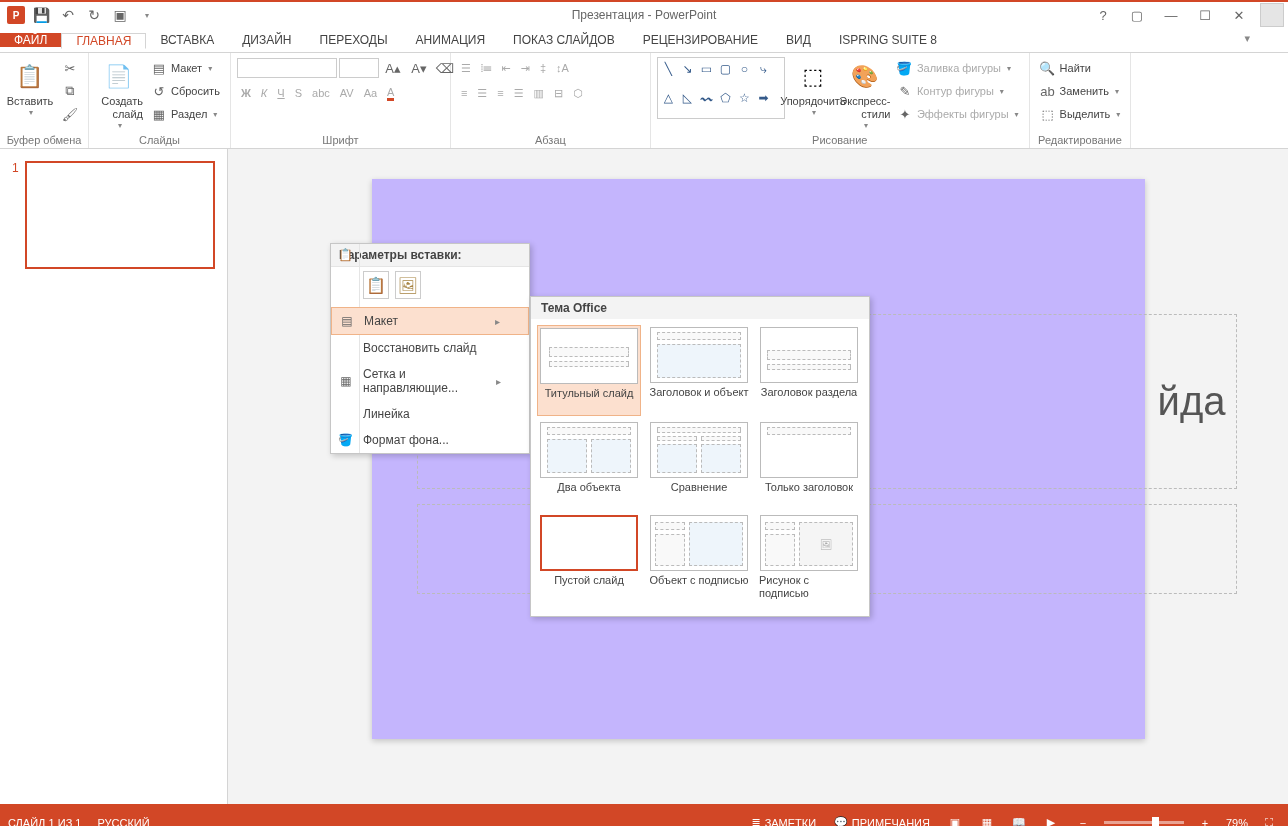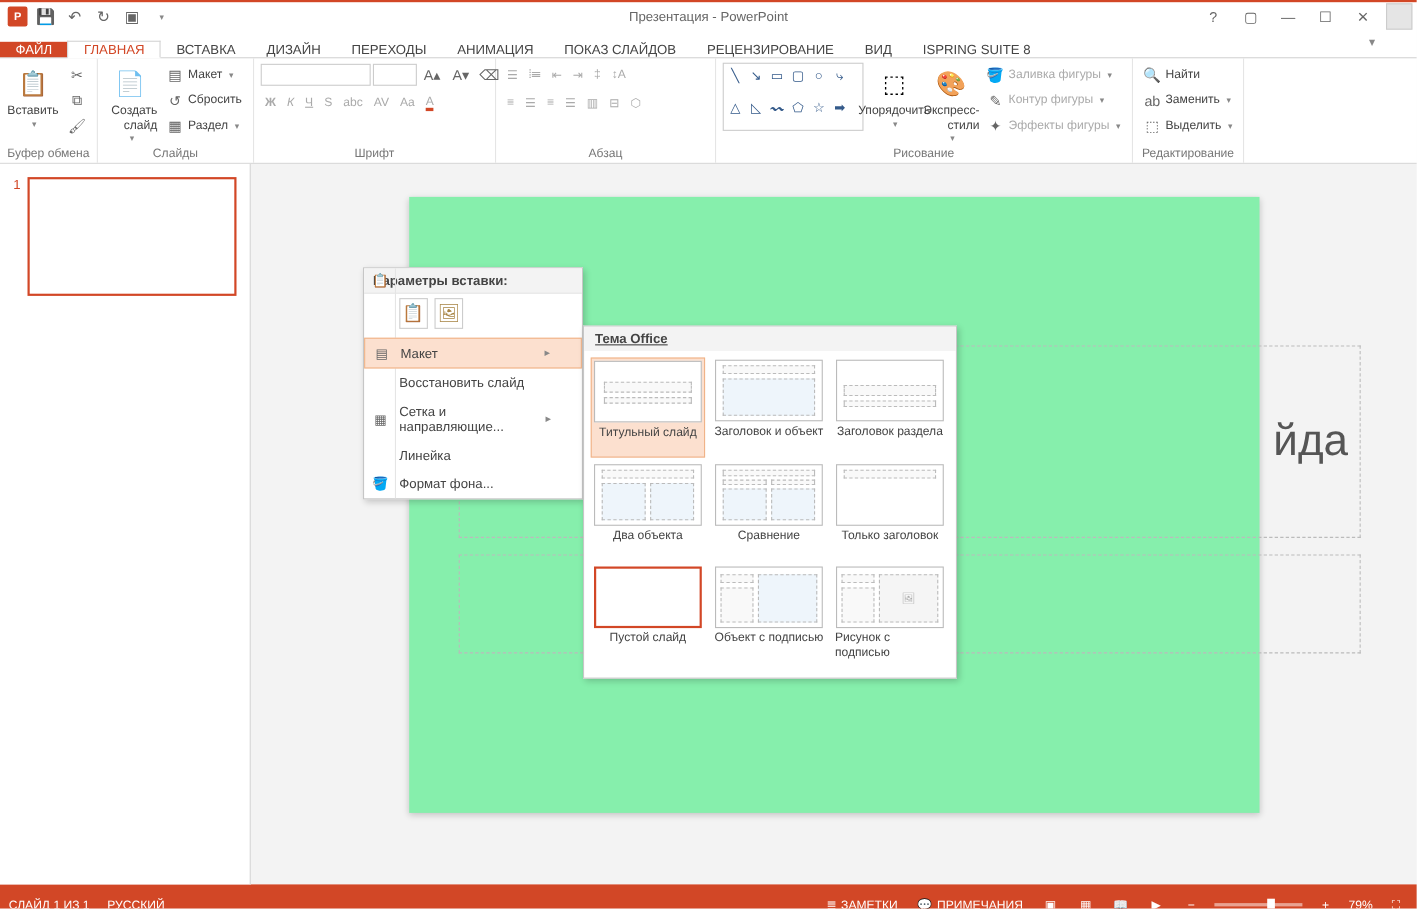--- a/index.html
+++ b/index.html
@@ -9,21 +9,21 @@
 .titlebar { height: 28px; background: #fff; border-top: 2px solid #d24726; display: flex; align-items: center; position: relative; }
 .qat { display: flex; align-items: center; gap: 2px; padding-left: 4px; }
 .qat-item { width: 24px; height: 22px; display: flex; align-items: center; justify-content: center; cursor: pointer; color: #666; font-size: 14px; }
 .app-icon { width: 18px; height: 18px; background: #d24726; color: #fff; font-size: 10px; font-weight: bold; display: flex; align-items: center; justify-content: center; border-radius: 2px; }
 .title { position: absolute; left: 50%; transform: translateX(-50%); font-size: 12px; color: #666; }
 .win-controls { position: absolute; right: 0; display: flex; align-items: center; gap: 8px; padding-right: 4px; }
 .win-btn { width: 26px; height: 20px; display: flex; align-items: center; justify-content: center; color: #666; cursor: pointer; font-size: 13px; }
 .user-avatar { width: 24px; height: 24px; background: #e5e5e5; border: 1px solid #ccc; }
 
 
-.tabbar { height: 25px; background: #fff; display: flex; align-items: flex-end; border-bottom: 1px solid #d4d4d4; position: relative; }
+.tabbar { height: 25px; background: #fff; display: flex; align-items: center; border-bottom: 1px solid #d4d4d4; position: relative; }
 .tab { padding: 0 14px; display: flex; align-items: center; font-size: 12px; color: #444; cursor: pointer; text-transform: uppercase; }
 .tab.file { background: #d24726; color: #fff; }
 .tab.active { background: #fff; border: 1px solid #d4d4d4; border-bottom: 1px solid #fff; color: #d24726; margin-bottom: -1px; }
 .tab-collapse { position: absolute; right: 38px; top: 4px; color: #888; font-size: 11px; cursor: pointer; }
 
 
 .ribbon { height: 96px; background: #fff; border-bottom: 1px solid #d4d4d4; display: flex; }
 .ribbon-group { border-right: 1px solid #e5e5e5; padding: 4px 6px 0; display: flex; flex-direction: column; justify-content: space-between; }
 .ribbon-group-content { display: flex; gap: 4px; flex: 1; }
 .ribbon-group-label { text-align: center; font-size: 11px; color: #777; padding-bottom: 2px; }
@@ -43,39 +43,39 @@
 .shapes-gallery { width: 128px; height: 62px; border: 1px solid #ccc; background: #fff; display: flex; flex-wrap: wrap; padding: 2px; gap: 2px; }
 .shape-item { width: 17px; height: 17px; display: flex; align-items: center; justify-content: center; font-size: 12px; color: #345a8a; cursor: pointer; }
 
 
 .workarea { display: flex; height: calc(100% - 28px - 25px - 96px - 22px); background: #f3f3f3; }
 .thumbnails { width: 228px; background: #fff; border-right: 1px solid #d4d4d4; padding: 12px; overflow-y: auto; }
 .thumb-wrap { display: flex; gap: 6px; }
 .thumb-num { font-size: 12px; color: #d24726; }
 .thumb { width: 190px; height: 108px; background: #fff; border: 2px solid #d24726; }
 .slide-area { flex: 1; position: relative; display: flex; align-items: flex-start; justify-content: center; padding-top: 30px; }
-.slide { width: 773px; height: 560px; background: #86efac; box-shadow: 0 2px 6px rgba(0,0,0,0.2); position: relative; }
+.slide { width: 773px; height: 560px; background: #c4b5fd; box-shadow: 0 2px 6px rgba(0,0,0,0.2); position: relative; }
 .slide-placeholder { position: absolute; border: 1px dashed #bbb; display: flex; align-items: center; justify-content: center; }
 .slide-title-ph { left: 45px; top: 135px; width: 820px; height: 175px; font-size: 40px; color: #555; }
 .slide-sub-ph { left: 45px; top: 325px; width: 820px; height: 90px; }
 
 
 .ctx-menu { position: absolute; background: #fff; border: 1px solid #c6c6c6; box-shadow: 2px 2px 6px rgba(0,0,0,0.2); font-size: 12px; z-index: 100; }
 .ctx-header { background: #f3f3f3; padding: 4px 8px; color: #444; font-weight: bold; border-bottom: 1px solid #e5e5e5; display: flex; align-items: center; gap: 6px; }
 .ctx-item { padding: 6px 28px 6px 32px; color: #444; cursor: pointer; position: relative; display: flex; align-items: center; justify-content: space-between; }
 .ctx-item.highlight { background: #fce0cf; border: 1px solid #f0b388; }
 .ctx-icon-slot { position: absolute; left: 6px; width: 18px; display: flex; justify-content: center; color: #666; }
 .ctx-submenu-arrow { color: #888; font-size: 10px; }
 .ctx-paste-opts { padding: 4px 8px 8px 32px; display: flex; gap: 6px; }
 .paste-opt { width: 26px; height: 28px; border: 1px solid #ccc; display: flex; align-items: center; justify-content: center; cursor: pointer; font-size: 16px; color: #a88544; }
 .ctx-sep-left { border-left: 1px solid #e5e5e5; position: absolute; left: 28px; top: 0; bottom: 0; }
 
 
 .layout-flyout { position: absolute; background: #fff; border: 1px solid #c6c6c6; box-shadow: 2px 2px 6px rgba(0,0,0,0.2); z-index: 101; padding-bottom: 8px; }
-.layout-header { background: #f3f3f3; padding: 4px 10px; font-size: 12px; color: #444; font-weight: bold; text-decoration: underline; }
+.layout-header { background: #f3f3f3; padding: 4px 10px; font-size: 12px; color: #444; font-weight: bold; }
 .layout-grid { display: grid; grid-template-columns: repeat(3, 1fr); gap: 4px; padding: 6px; }
 .layout-cell { width: 104px; display: flex; flex-direction: column; align-items: center; cursor: pointer; padding: 2px; }
 .layout-cell.selected { background: #fce0cf; border: 1px solid #f0b388; }
 .layout-cell.redborder .layout-preview { border: 2px solid #d24726; }
 .layout-preview { width: 98px; height: 56px; background: #fff; border: 1px solid #bbb; position: relative; }
 .layout-label { font-size: 11px; color: #444; margin-top: 3px; line-height: 1.2; min-height: 26px; }
 .lp-line { position: absolute; border: 1px dashed #bbb; background: #f9f9f9; }
 
 
 .statusbar { height: 37px; background: #d24726; display: flex; align-items: center; justify-content: space-between; color: #fff; font-size: 11px; padding: 0 8px; }

